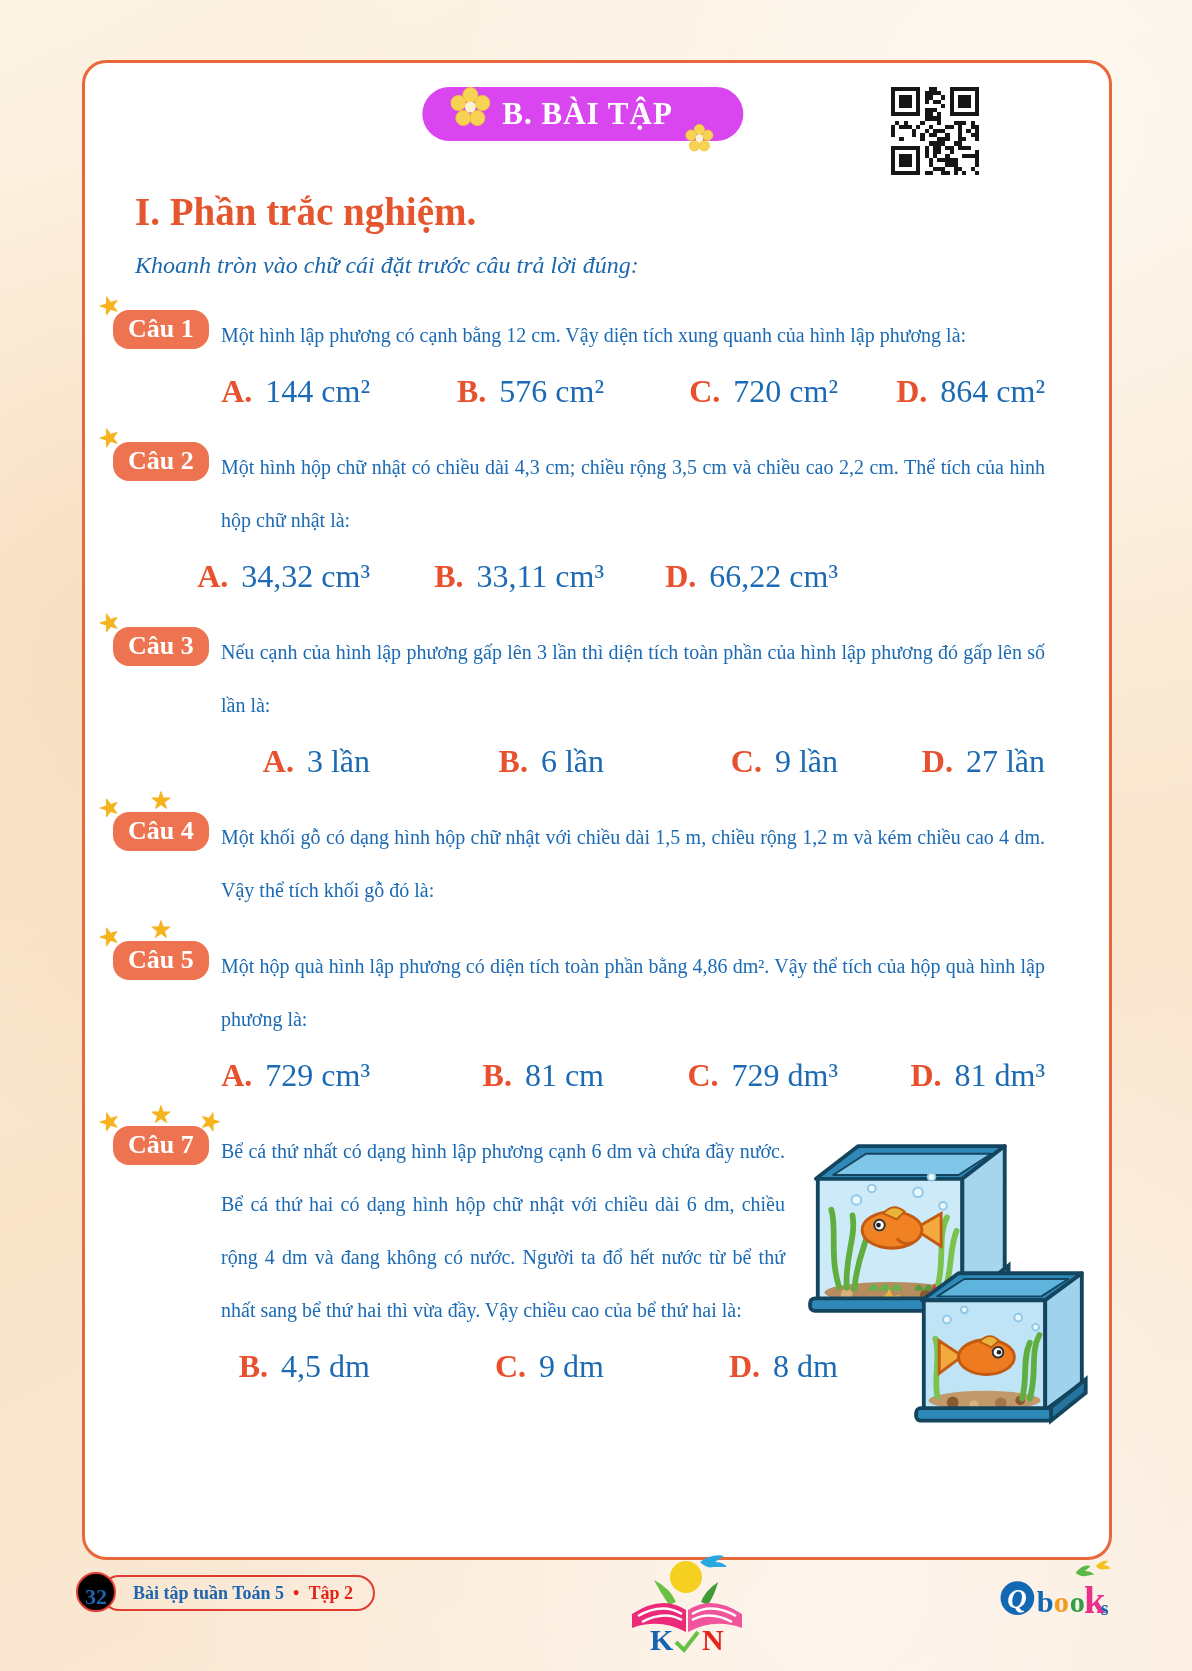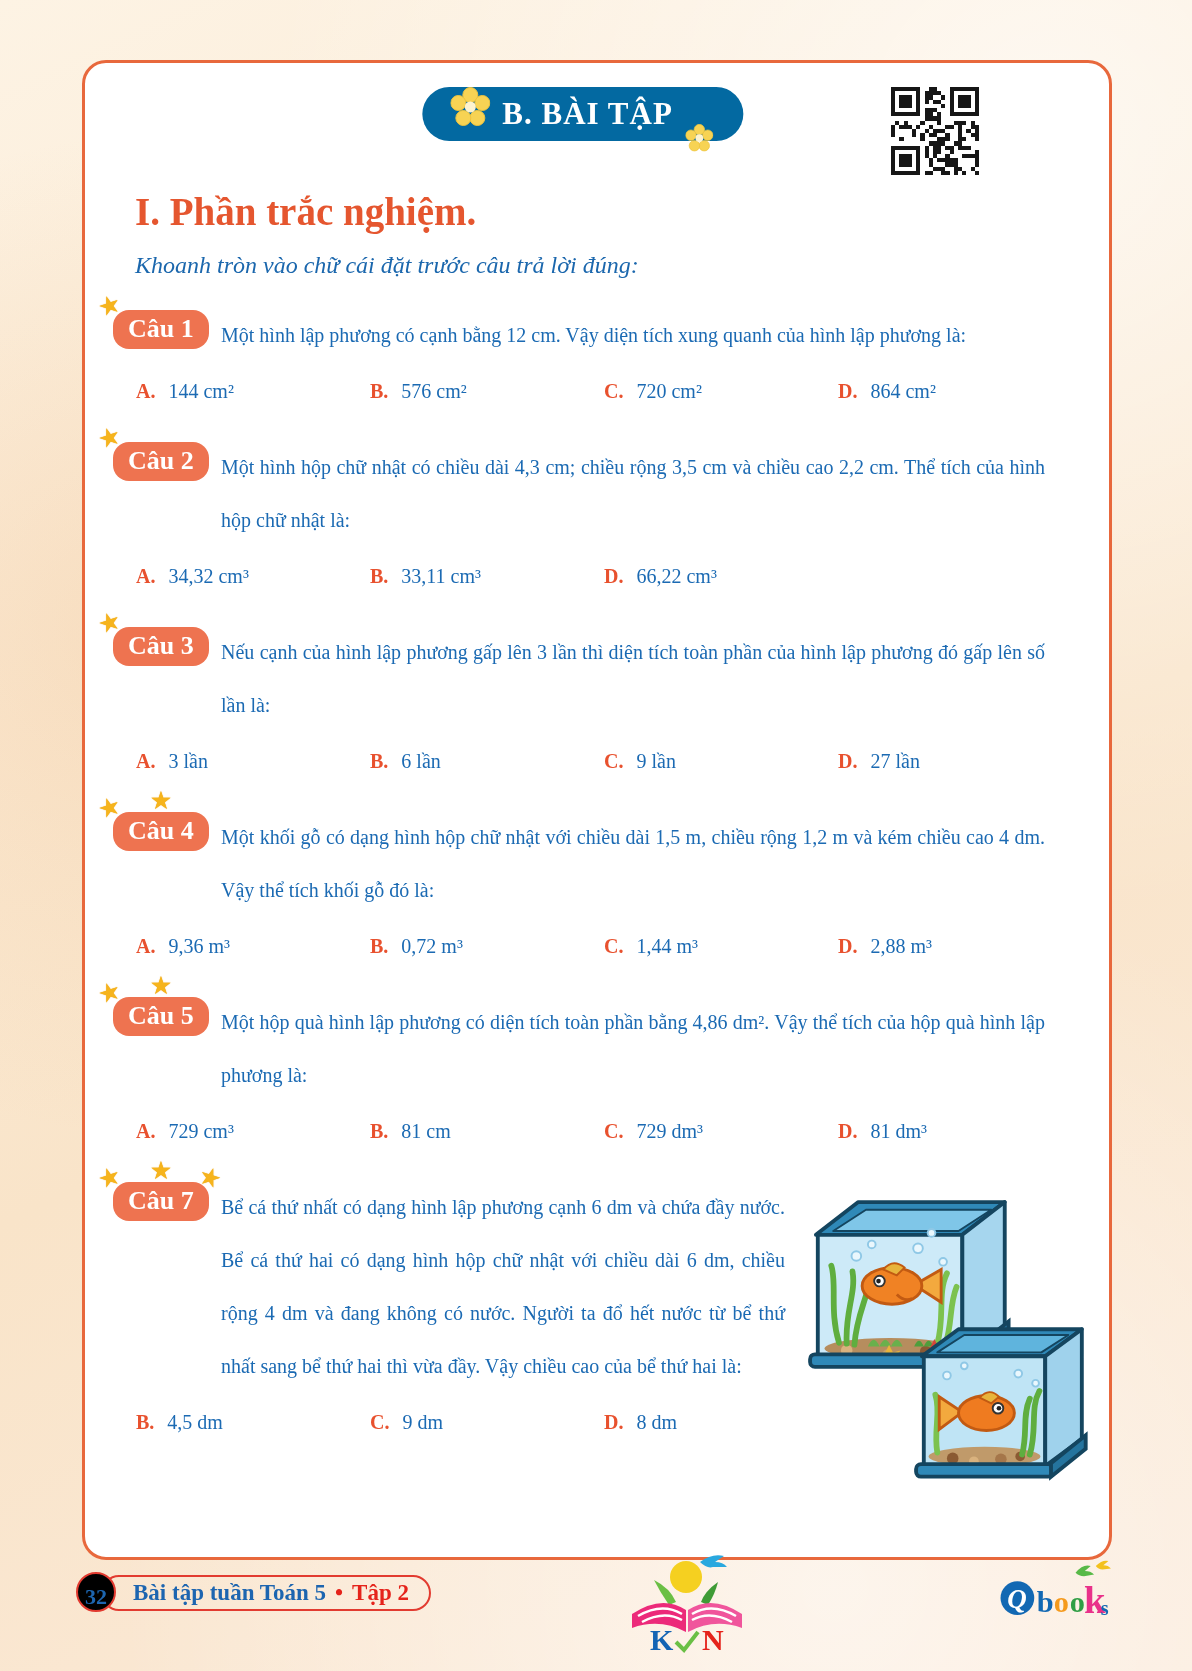--- a/index.html
+++ b/index.html
@@ -14,21 +14,21 @@
   }
   .panel{
     position:absolute;left:82px;top:60px;width:1030px;height:1500px;
     background:#ffffff;border:3px solid #e8683c;border-radius:24px;
     box-sizing:border-box;padding:0 64px 0 48px;
   }
   
   .header-row{position:relative;height:126px;}
   .title-badge{
     position:absolute;top:24px;left:50%;transform:translateX(-52%);
-    background:#0369a1;border-radius:32px;padding:9px 38px;
+    background:#d946ef;border-radius:32px;padding:9px 38px;
     display:flex;align-items:center;gap:10px;
     color:#fff;font-size:31px;font-weight:bold;letter-spacing:1px;
   }
   .flower{display:inline-block;line-height:0;}
   .flower svg{display:block;}
   .fl-l{margin:-14px 2px 0 -10px;}
   .fl-r{align-self:flex-end;margin:0 -8px -20px 2px;}
   .qr{position:absolute;right:66px;top:24px;width:88px;height:88px;}
   .qr svg{width:100%;height:100%;display:block;}
   
@@ -46,37 +46,37 @@
     font-family:"DejaVu Sans",sans-serif;text-shadow:0 0 1px #e89b0c;
   }
   .badge-stars .s0{left:-15px;top:-17px;transform:rotate(-18deg);}
   .badge-stars .s1{left:50%;top:-24px;transform:translateX(-50%);}
   .badge-stars .s2{right:-13px;top:-17px;transform:rotate(18deg);}
   .q-text{margin-left:88px;font-size:20px;line-height:53px;color:#1b6ab3;text-align:justify;}
   .q-art{float:right;width:292px;height:258px;margin:-4px -46px 0 14px;position:relative;}
   .q-art svg{position:absolute;top:0;left:0;width:292px;height:318px;}
   .options{
     display:grid;grid-template-columns:234px 234px 234px 1fr;
-    margin:3px 0 0 3px;line-height:53px;font-size:20px;
+    margin:3px 0 0 3px;line-height:53px;font-size:32px;text-align:right;
   }
   .opt{white-space:nowrap;}
   .opt-letter{color:#e8512e;font-weight:bold;margin-right:13px;}
   .opt-text{color:#1b6ab3;}
   
   .page-circle{
     position:absolute;left:76px;top:1572px;width:40px;height:40px;z-index:2;
     border:2px solid #e23b30;border-radius:50%;background:#000000;
     color:#1d65b0;font-size:22px;font-weight:bold;
     display:flex;align-items:flex-end;justify-content:center;box-sizing:border-box;
   }
   .footer-pill{
     position:absolute;left:101px;top:1575px;height:36px;z-index:1;
     border:2px solid #e23b30;border-radius:19px;box-sizing:border-box;
     display:flex;align-items:center;padding:0 20px 0 30px;
-    font-size:23px;font-weight:bold;white-space:nowrap;
+    font-size:18px;font-weight:bold;white-space:nowrap;
   }
   .footer-pill .t1{color:#1d65b0;}
   .footer-pill .sep{color:#e5231b;margin:0 9px;}
   .footer-pill .t2{color:#e5231b;}
   .kn-logo{position:absolute;left:620px;top:1550px;width:134px;height:104px;}
   .qbooks-logo{position:absolute;left:998px;top:1556px;width:118px;height:74px;}
   .kn-logo svg,.qbooks-logo svg{width:100%;height:100%;display:block;}
 </style>
 </head>
 <body>
@@ -292,26 +292,20 @@
           <div class="opt"><span class="opt-letter">D.</span><span class="opt-text">27 lần</span></div>
         </div>
   </div>
 
   <div class="question">
     <div class="q-badge">
       <span class="badge-stars"><span class="s0">★</span><span class="s1">★</span></span>
       <span>Câu 4</span>
     </div>
     <div class="q-text"><span>Một khối gỗ có dạng hình hộp chữ nhật với chiều dài 1,5 m, chiều rộng 1,2 m và kém chiều cao 4 dm. Vậy thể tích khối gỗ đó là:</span></div>
-    <div class="options">
-          <div class="opt"><span class="opt-letter">A.</span><span class="opt-text">9,36 m³</span></div>
-          <div class="opt"><span class="opt-letter">B.</span><span class="opt-text">0,72 m³</span></div>
-          <div class="opt"><span class="opt-letter">C.</span><span class="opt-text">1,44 m³</span></div>
-          <div class="opt"><span class="opt-letter">D.</span><span class="opt-text">2,88 m³</span></div>
-        </div>
   </div>
 
   <div class="question">
     <div class="q-badge">
       <span class="badge-stars"><span class="s0">★</span><span class="s1">★</span></span>
       <span>Câu 5</span>
     </div>
     <div class="q-text"><span>Một hộp quà hình lập phương có diện tích toàn phần bằng 4,86 dm². Vậy thể tích của hộp quà hình lập phương là:</span></div>
     <div class="options">
           <div class="opt"><span class="opt-letter">A.</span><span class="opt-text">729 cm³</span></div>

